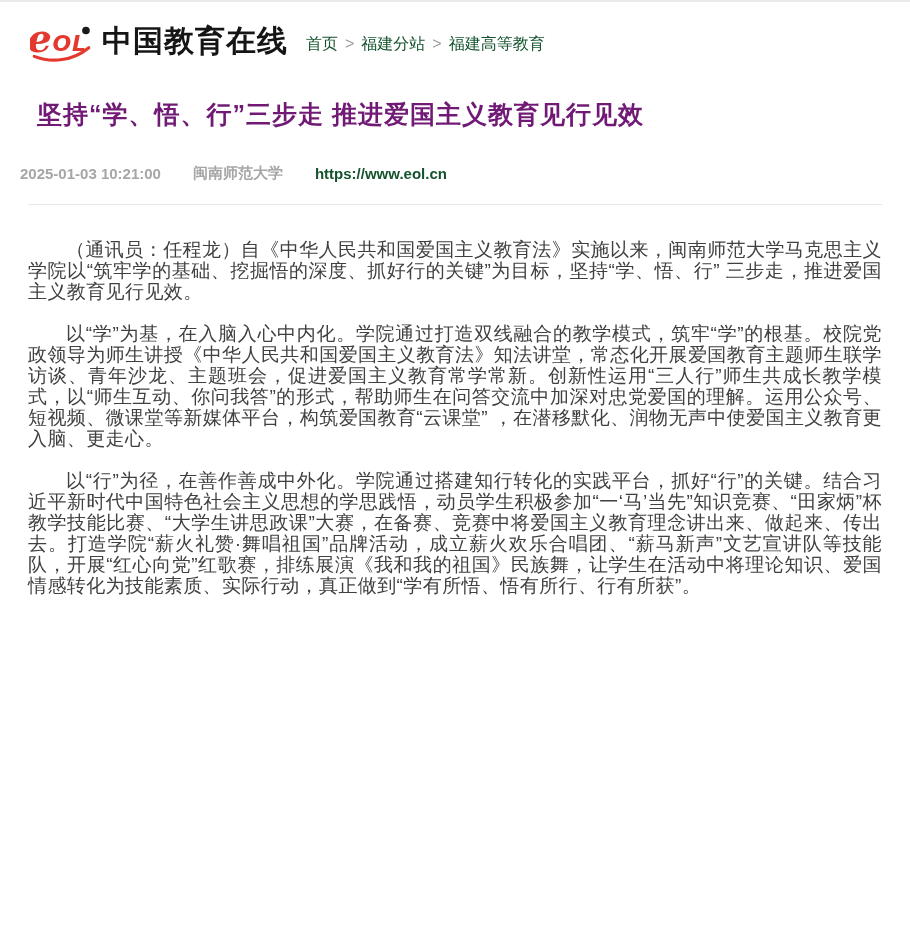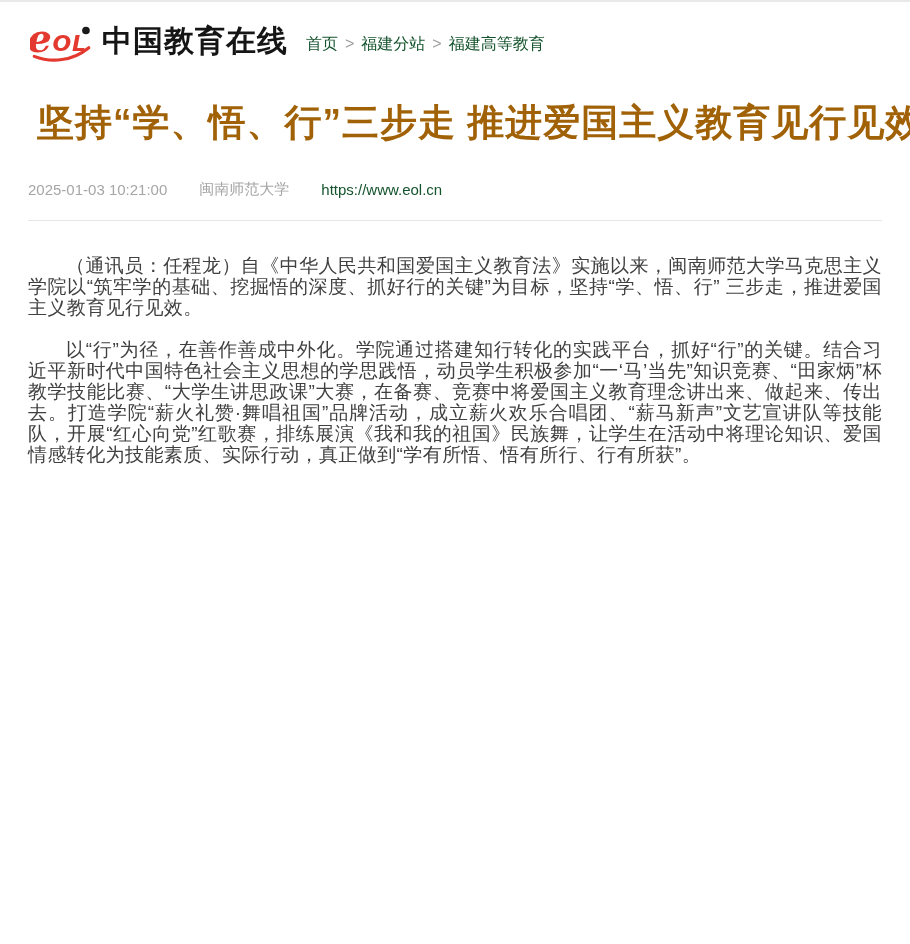--- a/index.html
+++ b/index.html
@@ -24,31 +24,31 @@
   }
   .breadcrumb {
     margin-left: 18px; margin-top: 6px;
     font-size: 16px; color: #9b9b9b; white-space: nowrap;
   }
   .breadcrumb a { color: #14532d; text-decoration: none; cursor: pointer; }
   .breadcrumb .sep { margin: 0 7px; color: #9b9b9b; }
 
   
   .title {
-    font-size: 37px; font-weight: bold; color: #a16207;
+    font-size: 25px; font-weight: bold; color: #701a75;
     letter-spacing: 1px; line-height: 1.35;
     padding: 0 30px; margin: 22px 0 24px 7px;
     white-space: nowrap;
   }
 
   
   .meta {
     display: flex; align-items: center;
-    padding: 0 26px 0 28px;
-    font-size: 15px; color: #a6a6a6; height: 36px;
+    padding: 0 26px 0 20px;
+    font-size: 15px; color: #a6a6a6; height: 36px; font-weight: bold;
   }
   .meta .m-item { margin-right: 32px; white-space: nowrap; }
   .meta a.m-item { color: #14532d; text-decoration: none; cursor: pointer; }
   .share { margin-left: auto; display: flex; align-items: center; }
   .share-label { margin-right: 36px; color: #a6a6a6; }
   .icon-circle {
     display: inline-flex; align-items: center; justify-content: center;
     width: 34px; height: 34px; margin-left: 12px; cursor: pointer;
   }
   .icon-circle svg { display: block; }
@@ -88,14 +88,15 @@
 <div class="meta">
   <span class="m-item">2025-01-03 10:21:00</span>
   <span class="m-item">闽南师范大学</span>
   <a class="m-item">https://www.eol.cn</a>
 </div>
 
 <div class="divider"></div>
 
 <article class="article">
   <p>（通讯员：任程龙）自《中华人民共和国爱国主义教育法》实施以来，闽南师范大学马克思主义学院以“筑牢学的基础、挖掘悟的深度、抓好行的关键”为目标，坚持“学、悟、行” 三步走，推进爱国主义教育见行见效。</p>
+  <p>以“学”为基，在入脑入心中内化。学院通过打造双线融合的教学模式，筑牢“学”的根基。校院党政领导为师生讲授《中华人民共和国爱国主义教育法》知法讲堂，常态化开展爱国教育主题师生联学访谈、青年沙龙、主题班会，促进爱国主义教育常学常新。创新性运用“三人行”师生共成长教学模式，以“师生互动、你问我答”的形式，帮助师生在问答交流中加深对忠党爱国的理解。运用公众号、短视频、微课堂等新媒体平台，构筑爱国教育“云课堂” ，在潜移默化、润物无声中使爱国主义教育更入脑、更走心。</p>
   <p>以“行”为径，在善作善成中外化。学院通过搭建知行转化的实践平台，抓好“行”的关键。结合习近平新时代中国特色社会主义思想的学思践悟，动员学生积极参加“一‘马’当先”知识竞赛、“田家炳”杯教学技能比赛、“大学生讲思政课”大赛，在备赛、竞赛中将爱国主义教育理念讲出来、做起来、传出去。打造学院“薪火礼赞·舞唱祖国”品牌活动，成立薪火欢乐合唱团、“薪马新声”文艺宣讲队等技能队，开展“红心向党”红歌赛，排练展演《我和我的祖国》民族舞，让学生在活动中将理论知识、爱国情感转化为技能素质、实际行动，真正做到“学有所悟、悟有所行、行有所获”。</p>
 </article>
 
 </body></html>

